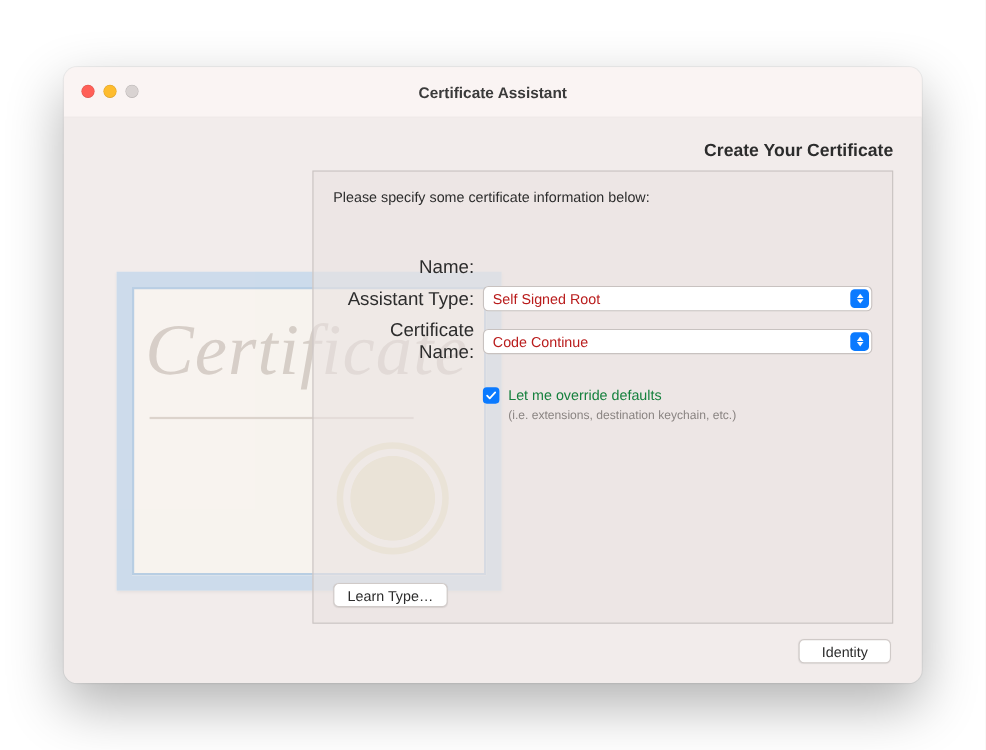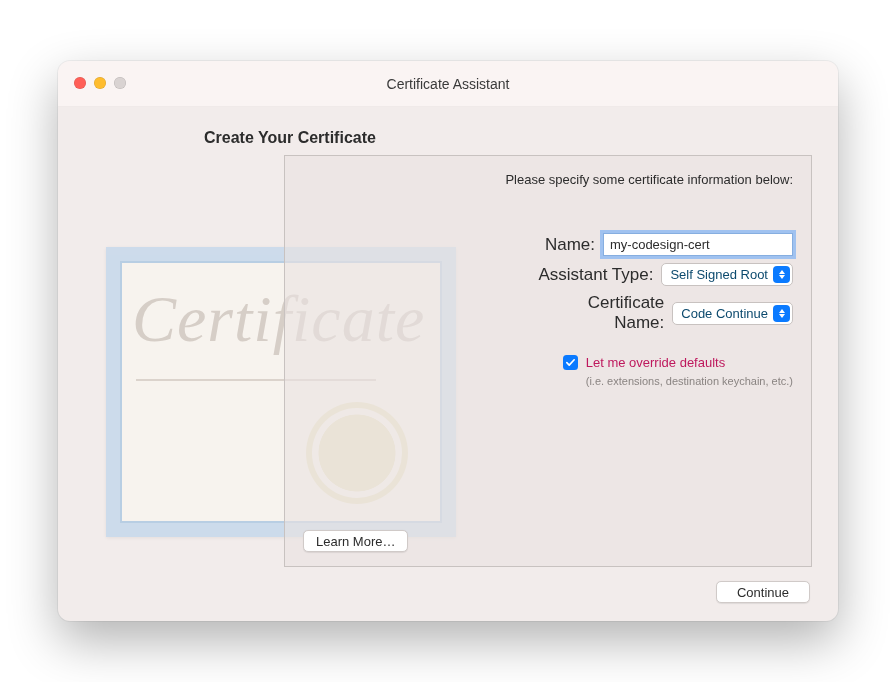--- a/index.html
+++ b/index.html
@@ -43,21 +43,21 @@
       height: 12px;
       border-radius: 50%;
     }
     .tl-close { background: #ff5f57; box-shadow: inset 0 0 0 0.5px rgba(0,0,0,0.15); }
     .tl-min { background: #febc2e; box-shadow: inset 0 0 0 0.5px rgba(0,0,0,0.15); }
     .tl-max { background: #d9d3d2; box-shadow: inset 0 0 0 0.5px rgba(0,0,0,0.15); }
     .title {
       flex: 1;
       text-align: center;
       font-size: 14px;
-      font-weight: 400;
+      font-weight: 700;
       color: #3a3a3a;
     }
     .body {
       flex: 1;
       padding: 22px 26px 18px 26px;
       position: relative;
       display: flex;
       flex-direction: column;
     }
     .cert-bg {
@@ -97,34 +97,34 @@
       width: 90px;
       height: 90px;
       border-radius: 50%;
       background: radial-gradient(circle, #e9dfb8 0%, #e9dfb8 60%, transparent 61%);
       box-shadow: 0 0 0 6px #e9dfb8;
     }
     .heading {
       font-size: 16px;
       font-weight: 700;
       color: #2c2c2c;
-      margin-left: 120px;
+      margin-left: 92px;
       margin-bottom: 8px;
+      text-align: right;
     }
     .panel {
       margin-left: 200px;
       flex: 1;
       border: 1px solid #c8c2c0;
       background: rgba(233,227,225,0.6);
       padding: 16px 18px 14px 18px;
       position: relative;
       z-index: 1;
       display: flex;
       flex-direction: column;
-      align-items: flex-end;
     }
     .instruction {
       font-size: 13px;
       color: #2c2c2c;
       margin-bottom: 46px;
     }
     .form-row {
       display: flex;
       align-items: center;
       margin-bottom: 7px;
@@ -151,21 +151,21 @@
       border-color: #86aee0;
     }
     .select {
       flex: 1;
       height: 23px;
       border: 1px solid #c8c2c0;
       border-radius: 5px;
       background: #fff;
       font-size: 13px;
       padding: 0 24px 0 8px;
-      color: #0c4a6e;
+      color: #b91c1c;
       display: flex;
       align-items: center;
       position: relative;
       cursor: default;
     }
     .select-arrows {
       position: absolute;
       right: 2px;
       top: 2px;
       width: 17px;
@@ -202,21 +202,21 @@
       background: #0a7aff;
       display: flex;
       align-items: center;
       justify-content: center;
       flex-shrink: 0;
       margin-top: 1px;
     }
     .checkbox svg { width: 11px; height: 11px; }
     .checkbox-label {
       font-size: 13px;
-      color: #be185d;
+      color: #15803d;
       line-height: 1.35;
     }
     .checkbox-sub {
       font-size: 11px;
       color: #8a8482;
       margin-top: 3px;
     }
     .panel-spacer { flex: 1; }
     .learn-more {
       align-self: flex-start;
@@ -272,21 +272,20 @@
       <div class="seal"></div>
     </div>
 
     <div class="heading">Create Your Certificate</div>
 
     <div class="panel">
       <div class="instruction">Please specify some certificate information below:</div>
 
       <div class="form-row">
         <div class="form-label">Name:</div>
-        <input type="text" class="text-input focused" value="my-codesign-cert" style="">
       </div>
 
       <div class="form-row">
         <div class="form-label">Assistant Type:</div>
         <div class="select">
           <span>Self Signed Root</span>
           <span class="select-arrows"></span>
         </div>
       </div>
 
@@ -305,20 +304,20 @@
           </svg>
         </div>
         <div>
           <div class="checkbox-label">Let me override defaults</div>
           <div class="checkbox-sub">(i.e. extensions, destination keychain, etc.)</div>
         </div>
       </div>
 
       <div class="panel-spacer"></div>
 
-      <button class="learn-more">Learn More…</button>
+      <button class="learn-more">Learn Type…</button>
     </div>
 
     <div class="footer">
-      <button class="continue-btn">Continue</button>
+      <button class="continue-btn">Identity</button>
     </div>
   </div>
 </div>
 
 </body></html>

